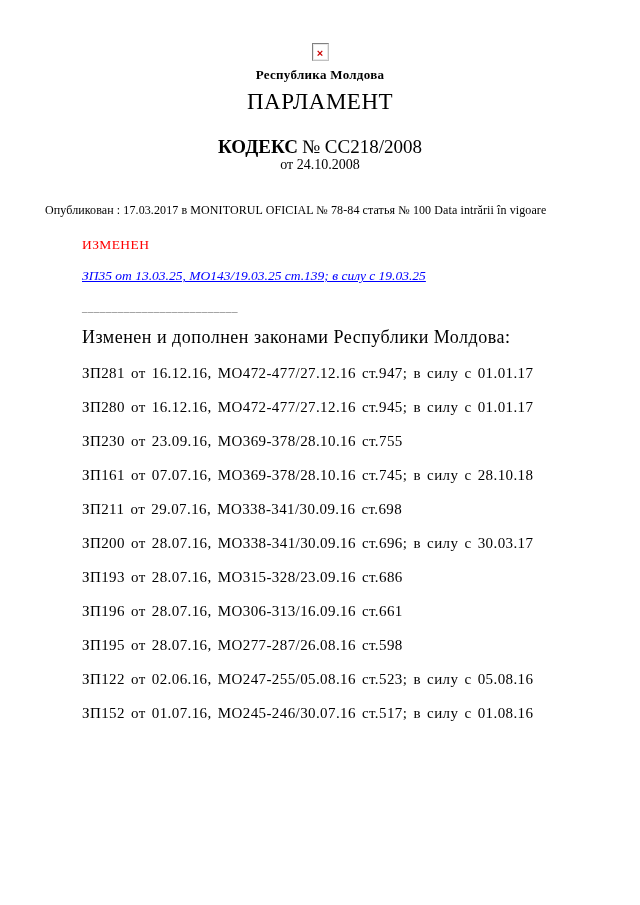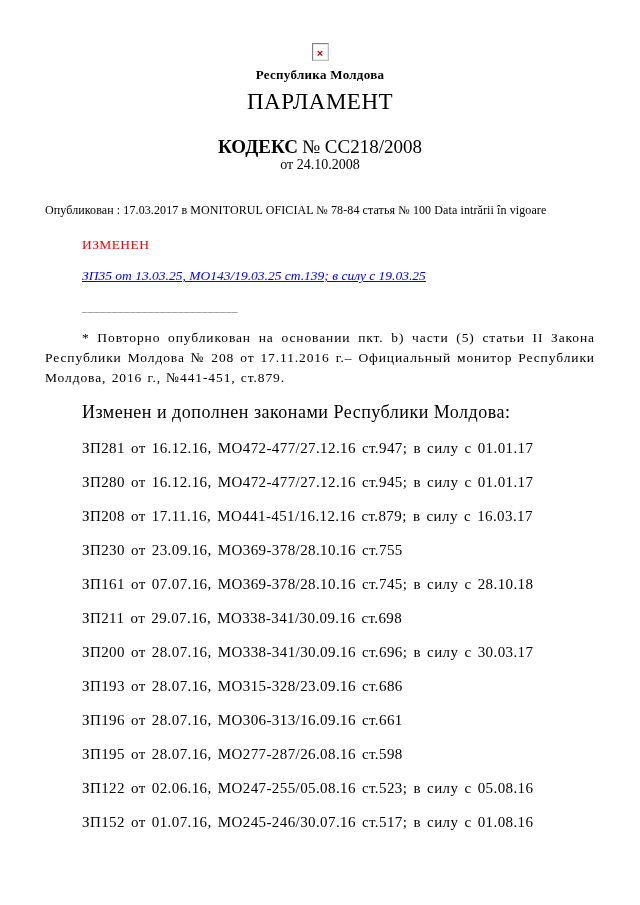--- a/index.html
+++ b/index.html
@@ -143,27 +143,25 @@
   <div class="published">Опубликован : 17.03.2017 в MONITORUL OFICIAL № 78-84 статья № 100 Data intrării în vigoare</div>
 
   <div class="amended">ИЗМЕНЕН</div>
 
   <div class="amend-link-row">
     <a href="#">ЗП35 от 13.03.25, МО143/19.03.25 ст.139; в силу с 19.03.25</a>
   </div>
 
   <div class="separator">__________________________</div>
 
-  <div class="footnote">* Повторно опубликован на основании пкт. b) части (5) статьи II Закона Республики Молдова № 208 от 17.11.2016 г.– Официальный монитор Республики Молдова, 2016 г., №441-451, ст.879.</div>
 
   <div class="amendments-intro">Изменен и дополнен законами Республики Молдова:</div>
 
   <div class="law-item">ЗП281 от 16.12.16, МО472-477/27.12.16 ст.947; в силу с 01.01.17</div>
   <div class="law-item">ЗП280 от 16.12.16, МО472-477/27.12.16 ст.945; в силу с 01.01.17</div>
-  <div class="law-item">ЗП208 от 17.11.16, МО441-451/16.12.16 ст.879; в силу с 16.03.17</div>
   <div class="law-item">ЗП230 от 23.09.16, МО369-378/28.10.16 ст.755</div>
   <div class="law-item">ЗП161 от 07.07.16, МО369-378/28.10.16 ст.745; в силу с 28.10.18</div>
   <div class="law-item">ЗП211 от 29.07.16, МО338-341/30.09.16 ст.698</div>
   <div class="law-item">ЗП200 от 28.07.16, МО338-341/30.09.16 ст.696; в силу с 30.03.17</div>
   <div class="law-item">ЗП193 от 28.07.16, МО315-328/23.09.16 ст.686</div>
   <div class="law-item">ЗП196 от 28.07.16, МО306-313/16.09.16 ст.661</div>
   <div class="law-item">ЗП195 от 28.07.16, МО277-287/26.08.16 ст.598</div>
   <div class="law-item">ЗП122 от 02.06.16, МО247-255/05.08.16 ст.523; в силу с 05.08.16</div>
   <div class="law-item">ЗП152 от 01.07.16, МО245-246/30.07.16 ст.517; в силу с 01.08.16</div>
 

